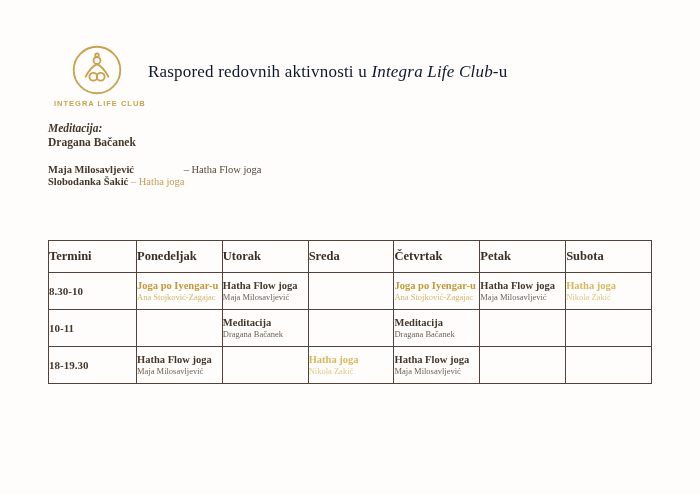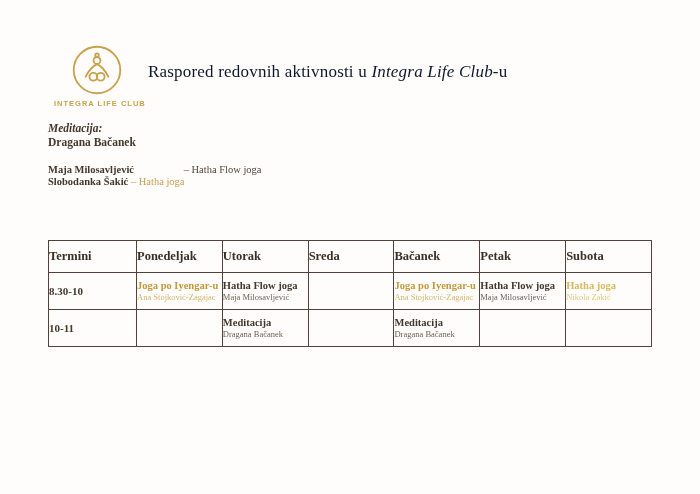--- a/index.html
+++ b/index.html
@@ -94,21 +94,21 @@
         <col>
         <col>
         <col>
     </colgroup>
     <thead>
       <tr id="header-row">
           <th>Termini</th>
           <th>Ponedeljak</th>
           <th>Utorak</th>
           <th>Sreda</th>
-          <th>Bačanek</th>
+          <th>Četvrtak</th>
           <th>Petak</th>
           <th>Subota</th>
         </tr>
     </thead>
     <tbody id="schedule-body">
         <tr>
           <td class="time">8.30-10</td>
           <td class="c-gold">
             <div class="act">Joga po Iyengar-u</div>
             <div class="inst">Ana Stojković-Zagajac</div>
@@ -139,16 +139,34 @@
             <div class="inst">Dragana Bačanek</div>
           </td>
           <td></td>
           <td class="c-dark">
             <div class="act">Meditacija</div>
             <div class="inst">Dragana Bačanek</div>
           </td>
           <td></td>
           <td></td>
         </tr>
+        <tr>
+          <td class="time">18-19.30</td>
+          <td class="c-dark">
+            <div class="act">Hatha Flow joga</div>
+            <div class="inst">Maja Milosavljević</div>
+          </td>
+          <td></td>
+          <td class="c-goldlight">
+            <div class="act">Hatha joga</div>
+            <div class="inst">Nikola Zakić</div>
+          </td>
+          <td class="c-dark">
+            <div class="act">Hatha Flow joga</div>
+            <div class="inst">Maja Milosavljević</div>
+          </td>
+          <td></td>
+          <td></td>
+        </tr>
       </tbody>
   </table>
 
 </div>
 
 </body></html>

